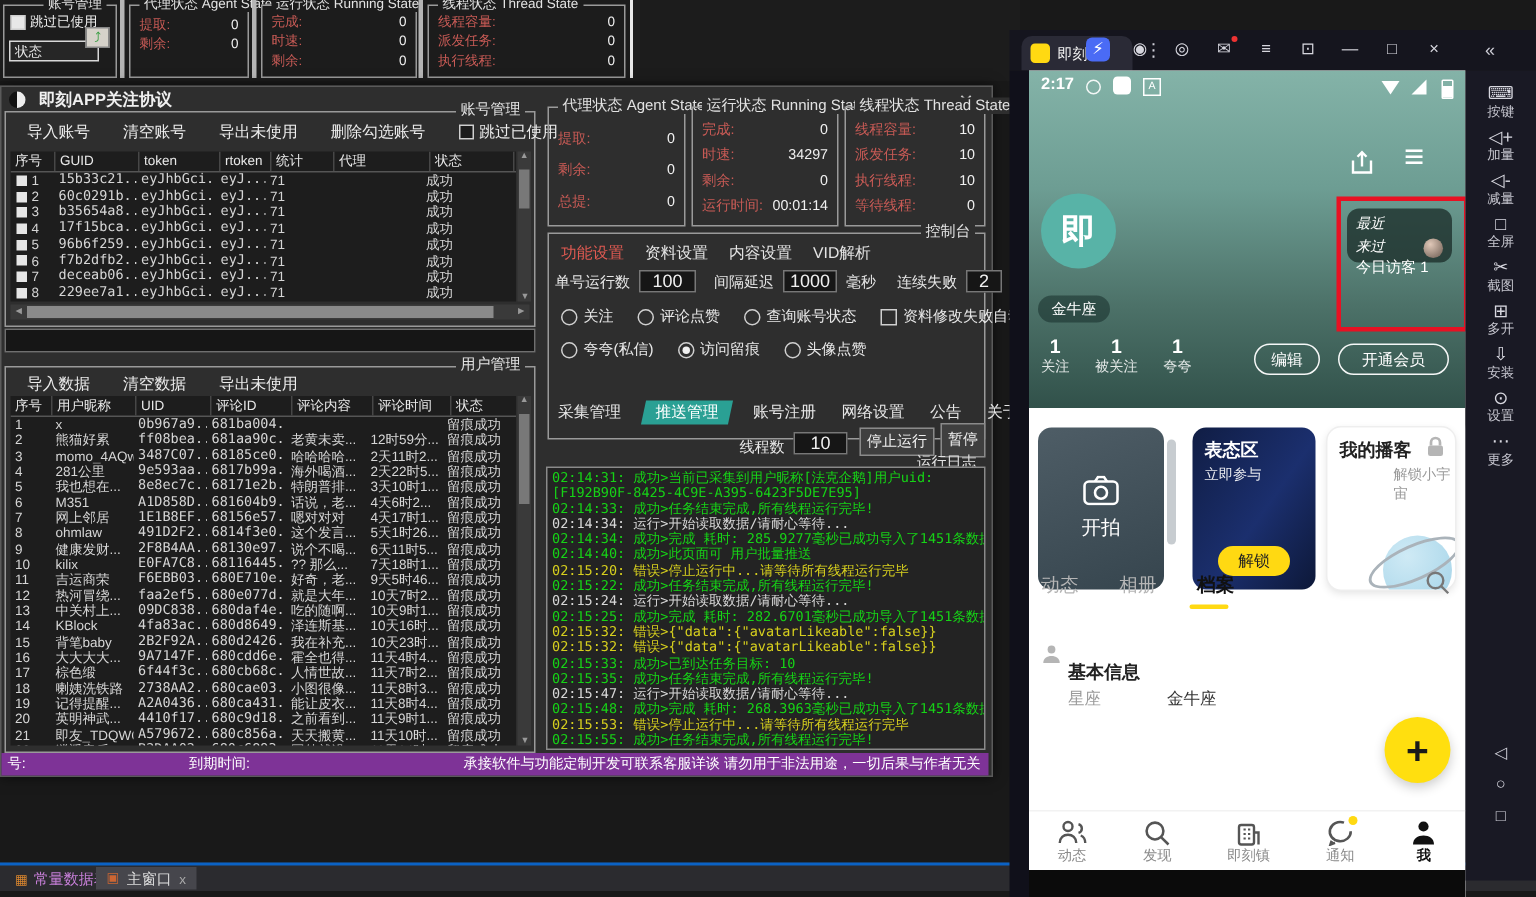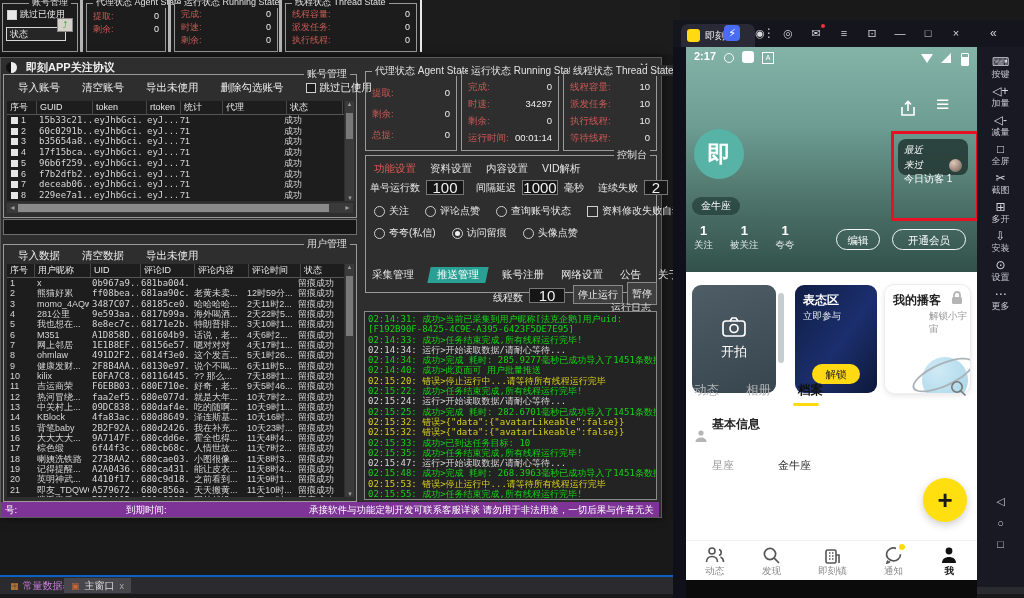--- a/index.html
+++ b/index.html
@@ -44,21 +44,21 @@
   .vscroll{position:absolute;width:9px;background:#3a3a3a;font-size:6px;color:#999;text-align:center;}
   .vscroll .vthumb{position:absolute;left:1px;right:1px;top:12px;height:26px;background:#787878;}
   .hscroll{position:absolute;height:10px;background:#3a3a3a;}
   .hscroll .hthumb{position:absolute;top:1px;bottom:1px;left:11px;right:24px;background:#8a8a8a;}
   .hscroll .harr{position:absolute;top:0;font-size:7px;color:#999;line-height:10px;}
   .txtinput{position:absolute;background:#161616;border:1px solid #6f6f6f;}
   
   .ctabs{display:flex;gap:14px;font-size:10.5px;color:#e4e4e4;}
   .ctabs .active{color:#e05a52;}
   .fieldrow{display:flex;align-items:center;gap:6px;font-size:10px;color:#e6e6e6;white-space:nowrap;}
-  .numin{background:#161616;border:1px solid #777;color:#f0f0f0;font-size:15px;text-align:center;height:13px;line-height:13px;}
+  .numin{background:#161616;border:1px solid #777;color:#f0f0f0;font-size:12px;text-align:center;height:13px;line-height:13px;}
   .optrow{display:flex;gap:16px;align-items:center;font-size:10px;color:#e8e8e8;white-space:nowrap;}
   .opt{display:flex;align-items:center;gap:4px;}
   .radio{display:inline-block;width:9px;height:9px;border:1px solid #d0d0d0;border-radius:50%;position:relative;flex:none;}
   .opt.checked .radio::after{content:"";position:absolute;left:2px;top:2px;width:5px;height:5px;border-radius:50%;background:#f0f0f0;}
   .opt.box .radio{border-radius:0;}
   .btabs{display:flex;gap:13px;font-size:10.5px;color:#e6e6e6;align-items:center;white-space:nowrap;}
   .btabs .tab{padding:1px 2px;}
   .btabs .active{background:#2aa094;color:#fff;transform:skewX(-12deg);padding:1px 8px;}
   .btabs .active span{display:inline-block;transform:skewX(12deg);}
   .pushbtn{position:absolute;background:#3f3f3f;border:1px solid #8a8a8a;color:#efefef;font-size:10px;text-align:center;cursor:pointer;}
@@ -131,21 +131,21 @@
   .card3{left:199px;width:85px;background:#fff;box-shadow:0 0 0 1px #eee,0 2px 6px rgba(0,0,0,.12);}
   .card3 .ct{position:absolute;left:8px;top:7px;font-size:12px;font-weight:bold;color:#222;}
   .card3 .cs{position:absolute;left:8px;top:25px;font-size:9.5px;color:#999;margin-left:36px;}
   .lockico{position:absolute;right:5px;top:5px;color:#b5b5b5;}
   .planet{position:absolute;right:2px;bottom:-10px;width:46px;height:46px;border-radius:50%;background:radial-gradient(circle at 35% 30%,#cfeaf5,#a3d3e8);}
   .ring{position:absolute;right:-6px;bottom:6px;width:62px;height:20px;border:2px solid #aab3ba;border-radius:50%;transform:rotate(-24deg);}
   .p-tabs{position:absolute;left:8px;top:110px;display:flex;gap:27px;font-size:12.5px;color:#b5b5b5;}
   .p-tabs .active{color:#111;font-weight:bold;}
   .p-underline{position:absolute;left:107px;top:131px;width:26px;height:3px;border-radius:2px;background:#ffd912;}
   .p-search{position:absolute;right:10px;top:108px;cursor:pointer;}
-  .p-infohead{position:absolute;left:26px;top:144px;font-size:12px;font-weight:bold;color:#222;}
+  .p-infohead{position:absolute;left:26px;top:168px;font-size:12px;font-weight:bold;color:#222;}
   .p-infoico{position:absolute;left:8px;top:157px;color:#b5b5b5;}
   .p-infok{position:absolute;left:26px;top:186px;font-size:11px;color:#9a9a9a;}
   .p-infov{position:absolute;left:92px;top:186px;font-size:11px;color:#333;}
   .p-fab{position:absolute;left:237px;top:206px;width:44px;height:44px;border-radius:50%;background:#ffdf0f;color:#1a1a1a;font-size:26px;font-weight:bold;display:flex;align-items:center;justify-content:center;cursor:pointer;box-shadow:0 3px 8px rgba(0,0,0,.2);}
   .p-nav{position:absolute;left:0;top:268px;width:291px;height:40px;display:flex;justify-content:space-around;align-items:center;border-top:1px solid #f2f2f2;}
   .nav-it{display:flex;flex-direction:column;align-items:center;gap:1px;cursor:pointer;position:relative;}
   .nav-it .nl{font-size:9.5px;color:#8a8a8a;line-height:11px;}
   .nav-it.active .nl{color:#111;font-weight:bold;}
   .nav-dot{position:absolute;right:-2px;top:-2px;width:6px;height:6px;border-radius:50%;background:#ffd912;}
   .p-gesture{position:absolute;left:0;top:533px;width:291px;height:18px;background:#0b0b0b;}

